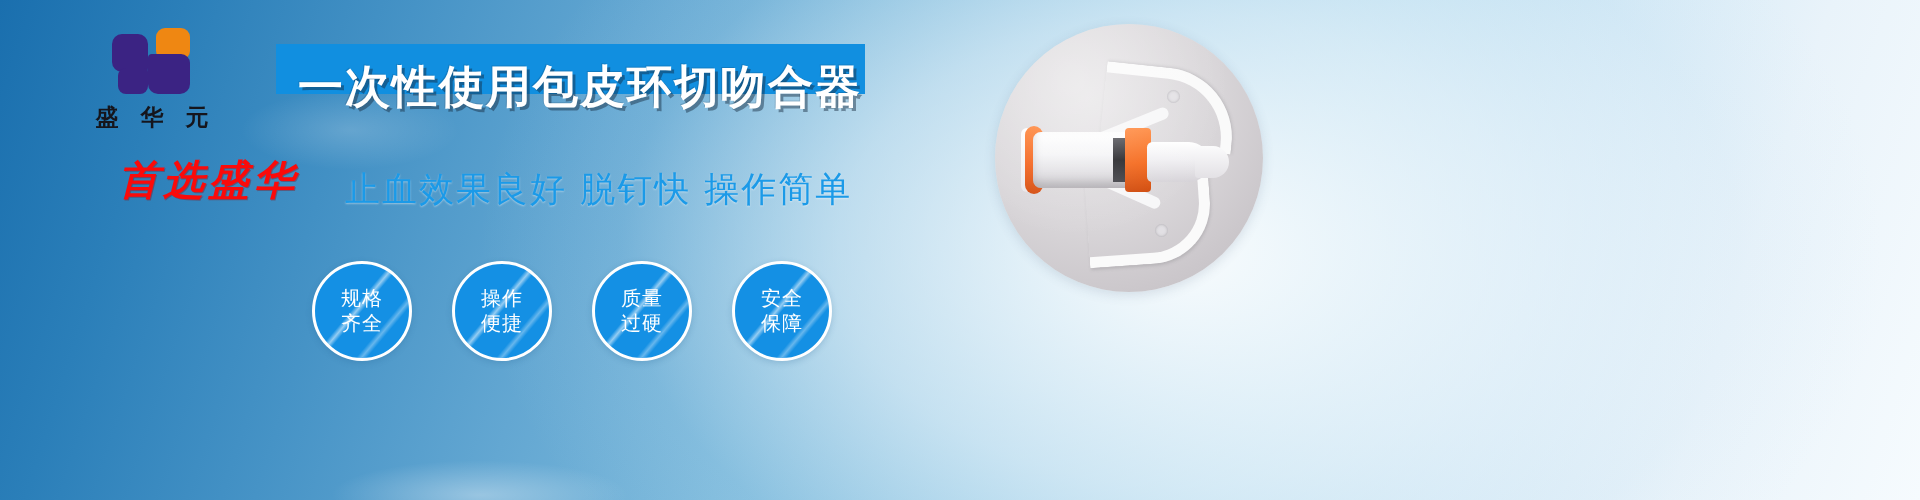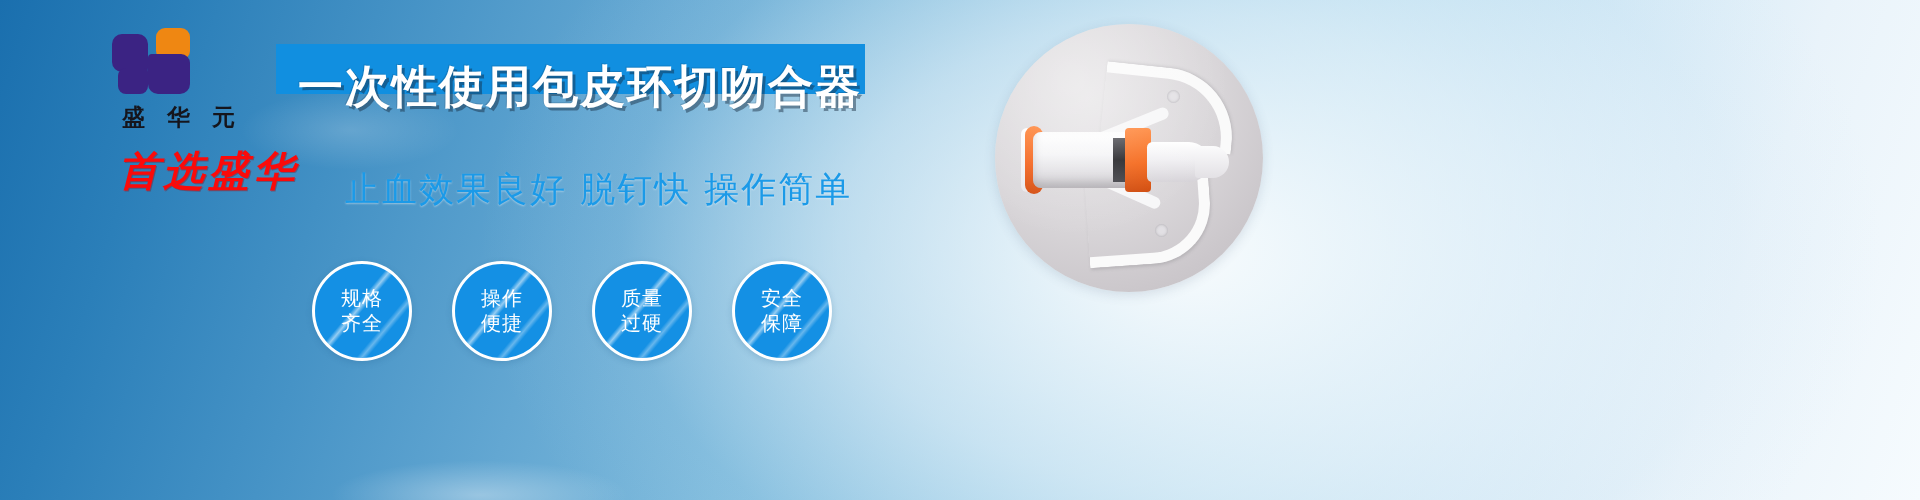--- a/index.html
+++ b/index.html
@@ -21,37 +21,37 @@
         #e9f3fa 88%,
         #f6fbfe 100%);
   }
 
   
   .glow-a{ position:absolute; left:240px; top:90px; width:220px; height:80px;
     background:radial-gradient(ellipse at center, rgba(255,255,255,0.18) 0%, rgba(255,255,255,0) 70%);
     pointer-events:none; }
 
   
-  .logo-block{ position:absolute; left:62px; top:28px; width:180px; text-align:right; }
+  .logo-block{ position:absolute; left:62px; top:28px; width:180px; text-align:center; }
   .logo-mark{ position:relative; width:80px; height:72px; margin:0 auto 6px auto; }
   .lm{ position:absolute; border-radius:9px; }
   .lm-tl{ left:0;   top:6px;  width:36px; height:38px; background:#3b2383; border-radius:10px 10px 4px 10px; }
   .lm-tr{ left:44px;top:0;    width:34px; height:32px; background:#ef8712; border-radius:9px; }
   .lm-br{ left:36px;top:26px; width:42px; height:40px; background:#3b2383; border-radius:4px 9px 10px 10px; }
   .lm-bl{ left:6px; top:40px; width:30px; height:26px; background:#3b2383; border-radius:8px 4px 8px 8px; }
   .logo-name{ font-size:23px; font-weight:700; color:#15151c; letter-spacing:7px;
     text-indent:7px; line-height:1; font-family:"DejaVu Sans","Liberation Sans",sans-serif; }
 
   
   .calli{ position:absolute; left:22px; top:150px; width:330px; color:#fb0a0a;
     font-family:"DejaVu Serif","Liberation Serif",serif; font-weight:700;
     font-size:41px; line-height:1.06; letter-spacing:4px;
     text-shadow:1px 1px 0 rgba(150,0,0,.35); font-style:italic; }
   .calli .l1{ display:block; }
-  .calli .l2{ display:block; margin-left:96px; margin-top:0; }
+  .calli .l2{ display:block; margin-left:96px; margin-top:9px; }
 
   
   .title-wrap{ position:absolute; left:276px; top:44px; }
   .title-bar{ position:absolute; left:0; top:0; width:589px; height:50px;
     background:#118fe0; }
   .title-text{ position:relative; left:22px; top:2px; display:inline-block;
     font-size:45px; font-weight:700; color:#ffffff; line-height:48px;
     letter-spacing:2px; white-space:nowrap;
     text-shadow:3px 3px 0 rgba(20,40,60,.45), -1px -1px 0 rgba(20,40,60,.18);margin-top:17px; }
 

